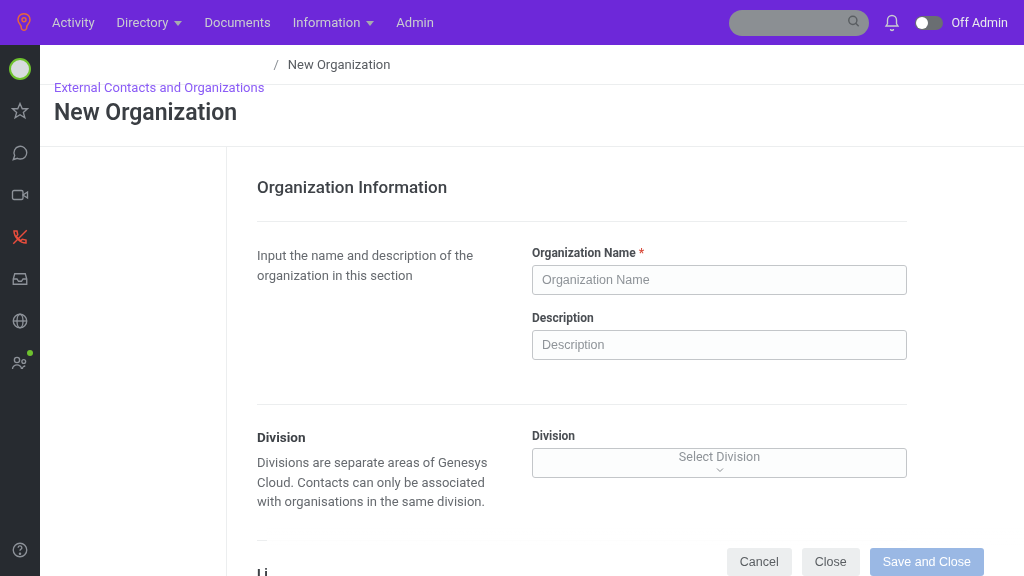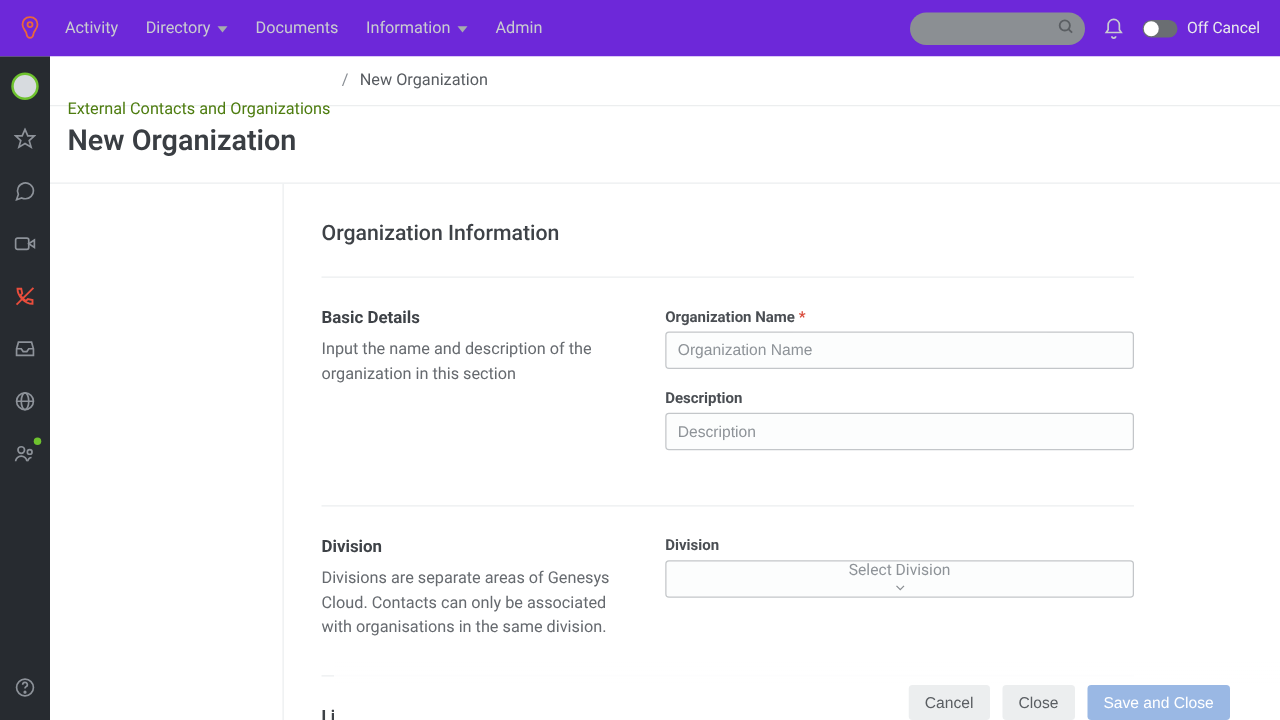--- a/index.html
+++ b/index.html
@@ -25,21 +25,21 @@
     .sidebar { position: absolute; left: 0; top: 45px; width: 40px; bottom: 0; background: #272b30; display: flex; flex-direction: column; align-items: center; padding-top: 12px; gap: 18px; }
     .side-icon { width: 40px; height: 24px; display: flex; align-items: center; justify-content: center; color: #8d9299; cursor: pointer; position: relative; }
     .avatar { width: 22px; height: 22px; border-radius: 50%; background: #d7dbdf; border: 2px solid #6ec22e; }
     .side-icon.cut { color: #e94d3c; }
     .side-icon .dot { width: 6px; height: 6px; border-radius: 50%; background: #6ec22e; position: absolute; top: -1px; right: 7px; }
     .sidebar .bottom { margin-top: auto; margin-bottom: 14px; }
 
     
     .main { position: absolute; left: 40px; top: 45px; right: 0; bottom: 0; background: #fff; display: flex; flex-direction: column; }
     .crumbs { height: 40px; display: flex; align-items: center; padding: 0 14px; font-size: 13px; border-bottom: 1px solid #eceeef; }
-    .crumbs a { color: #4d7c0f; text-decoration: none; margin-top: 45px; }
+    .crumbs a { color: #8b5cf6; text-decoration: none; margin-top: 45px; }
     .crumbs .sep { color: #8a8f95; margin: 0 9px; }
     .crumbs .current { color: #585c61; }
 
     .page-title-wrap { padding: 14px 14px 20px 14px; border-bottom: 1px solid #eceeef; }
     .page-title { font-size: 23px; font-weight: 600; color: #3a3e43; }
 
     .content-row { flex: 1; display: flex; overflow: hidden; }
     .content-left { width: 187px; border-right: 1px solid #eceeef; }
     .content-body { flex: 1; overflow-y: auto; padding: 30px 30px 80px 30px; position: relative; }
     .content-body::-webkit-scrollbar { width: 10px; }
@@ -107,21 +107,21 @@
     <div class="bell">
       <svg width="18" height="18" viewBox="0 0 24 24" fill="none" stroke="currentColor" stroke-width="1.8">
           <path d="M6 8a6 6 0 0 1 12 0v5l2 3H4l2-3V8z"></path>
           <path d="M10 20a2 2 0 0 0 4 0"></path>
         </svg>
     </div>
     <div class="queue">
       <div class="toggle">
           <div class="knob"></div>
         </div>
-      <span class="queue-label">Off Cancel</span>
+      <span class="queue-label">Off Admin</span>
     </div>
   </div>
 </div>
 
 <div class="sidebar">
   <div class="side-icon">
       <div class="avatar"></div>
     </div>
   <div class="side-icon">
     <svg width="18" height="18" viewBox="0 0 24 24" fill="none" stroke="currentColor" stroke-width="1.8">
@@ -189,21 +189,20 @@
 
   <div class="content-row">
     <div class="content-left"></div>
     <div class="content-body">
       <div class="section">
         <div class="section-heading">Organization Information</div>
         <div class="divider"></div>
 
         <div class="row">
           <div class="left-col">
-            <div class="block-label">Basic Details</div>
             <div class="block-desc">Input the name and description of the organization in this section</div>
           </div>
           <div class="right-col">
             <label class="field-label"><span>Organization Name</span> <span class="req">*</span></label>
             <input class="text-input" type="text" placeholder="Organization Name" style="">
             <label class="field-label">Description</label>
             <input class="text-input" type="text" placeholder="Description" style="">
           </div>
         </div>
 

